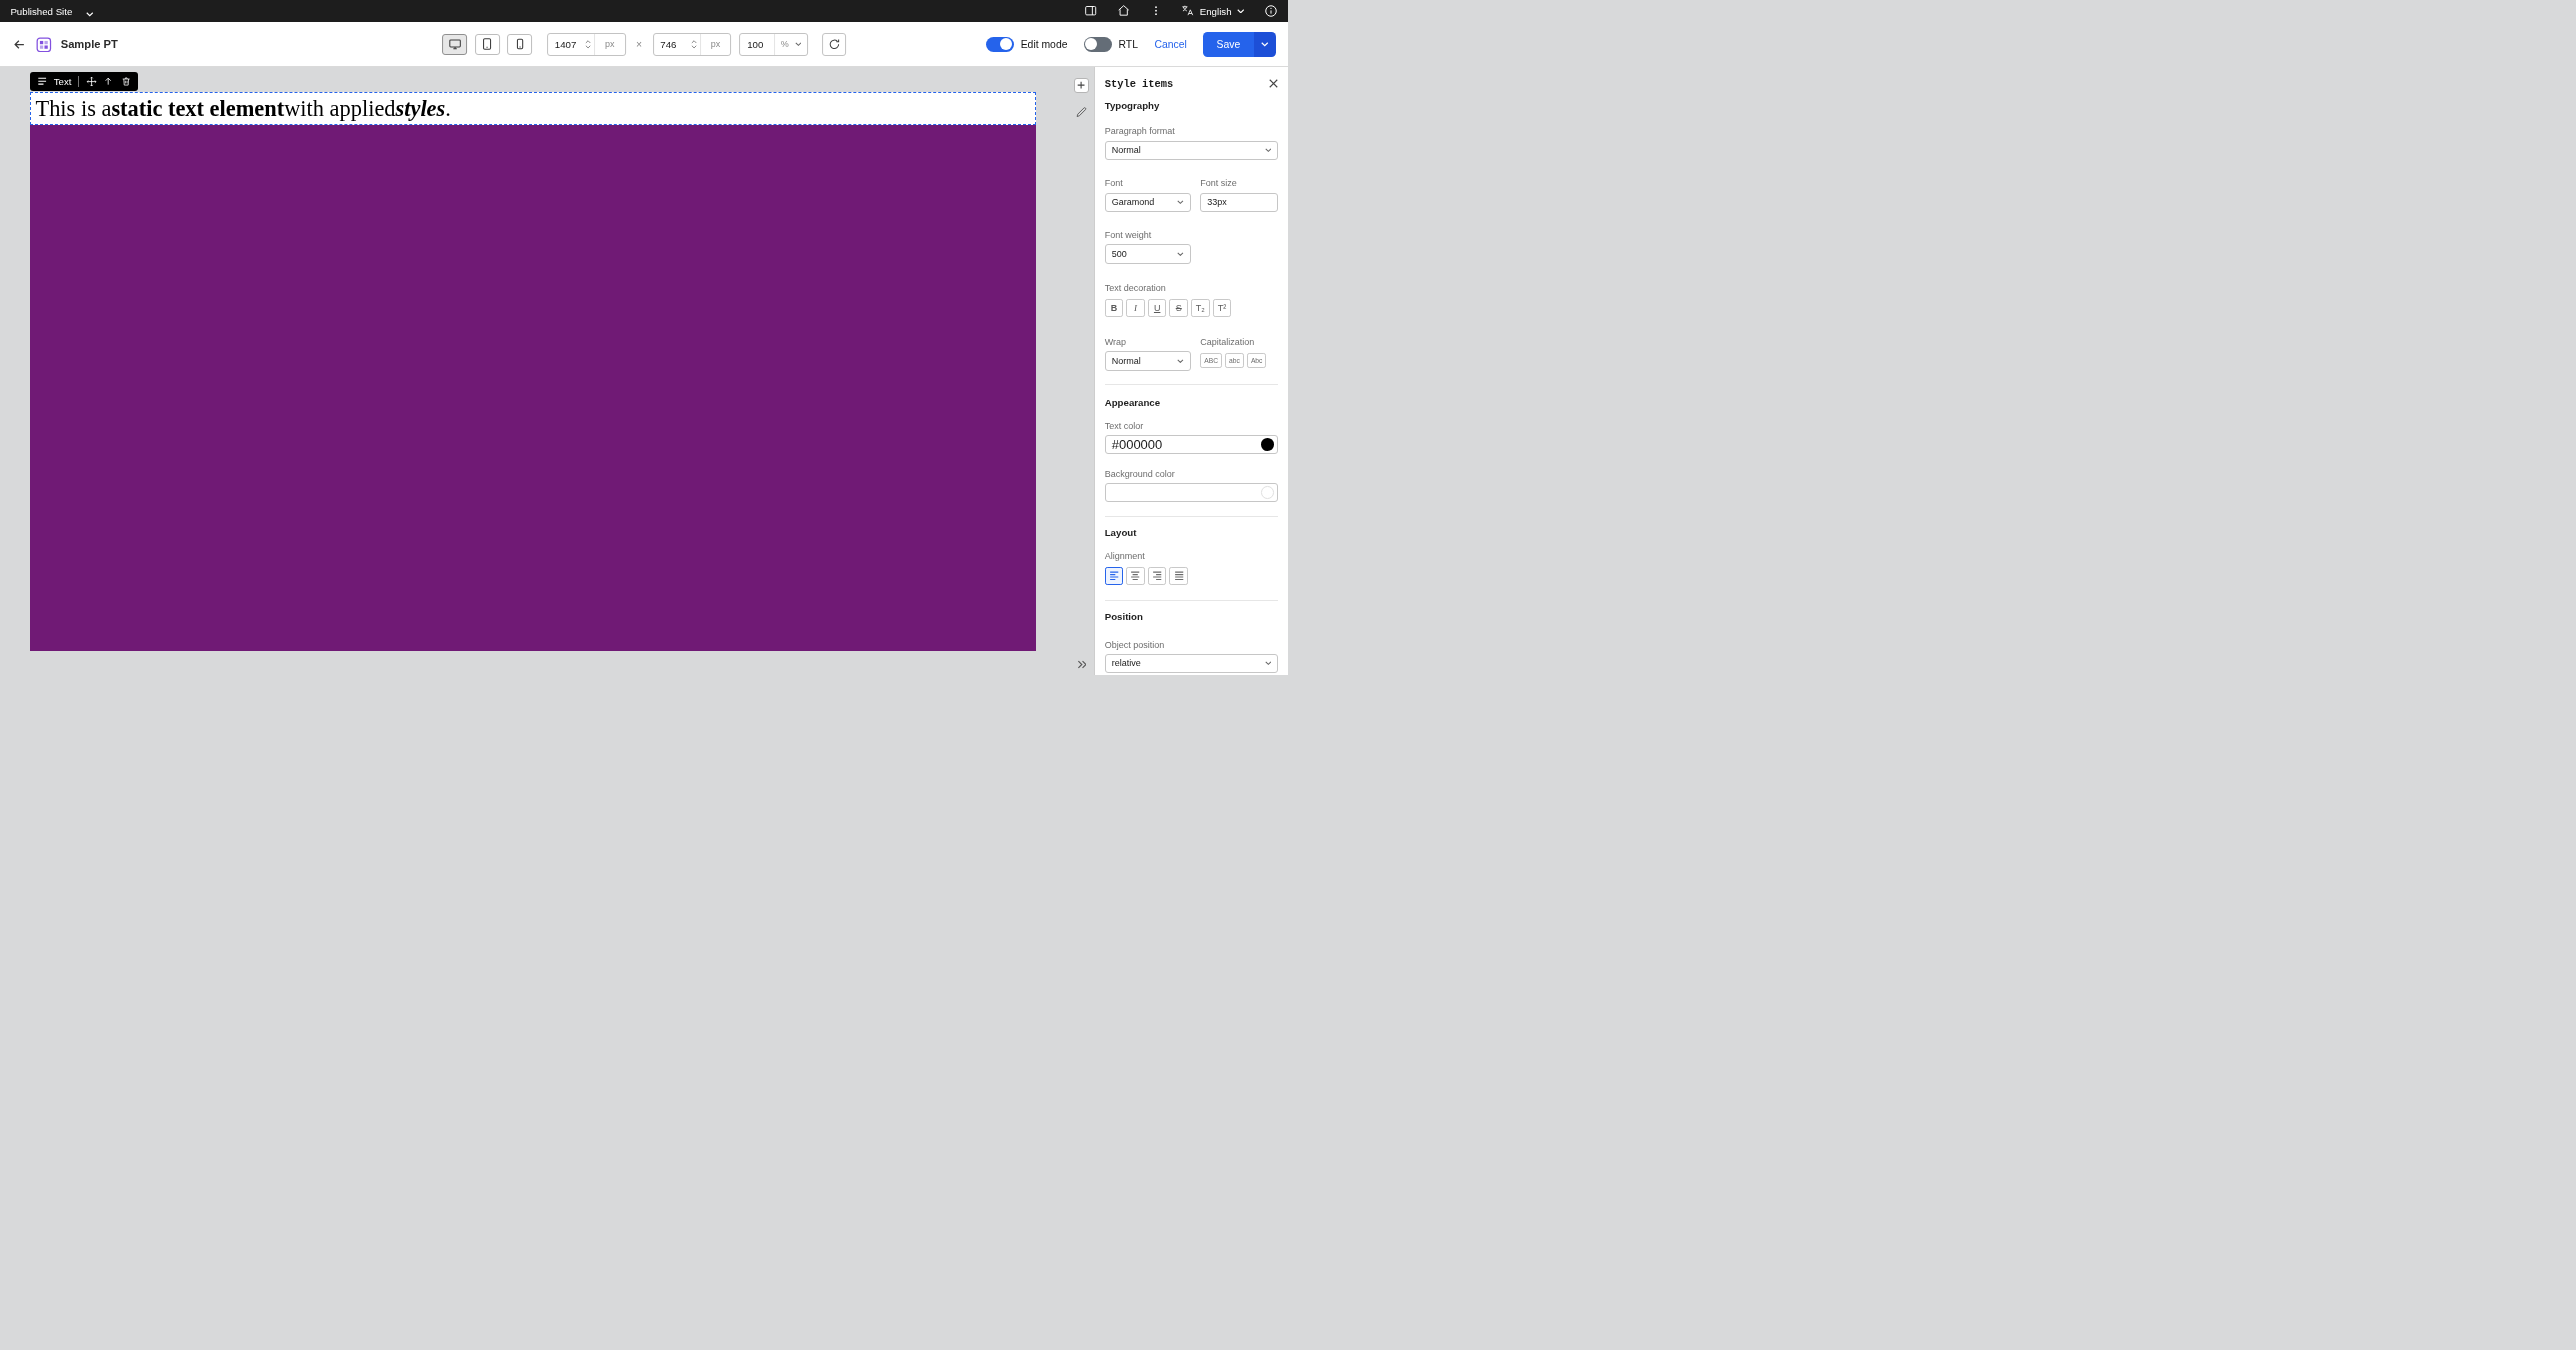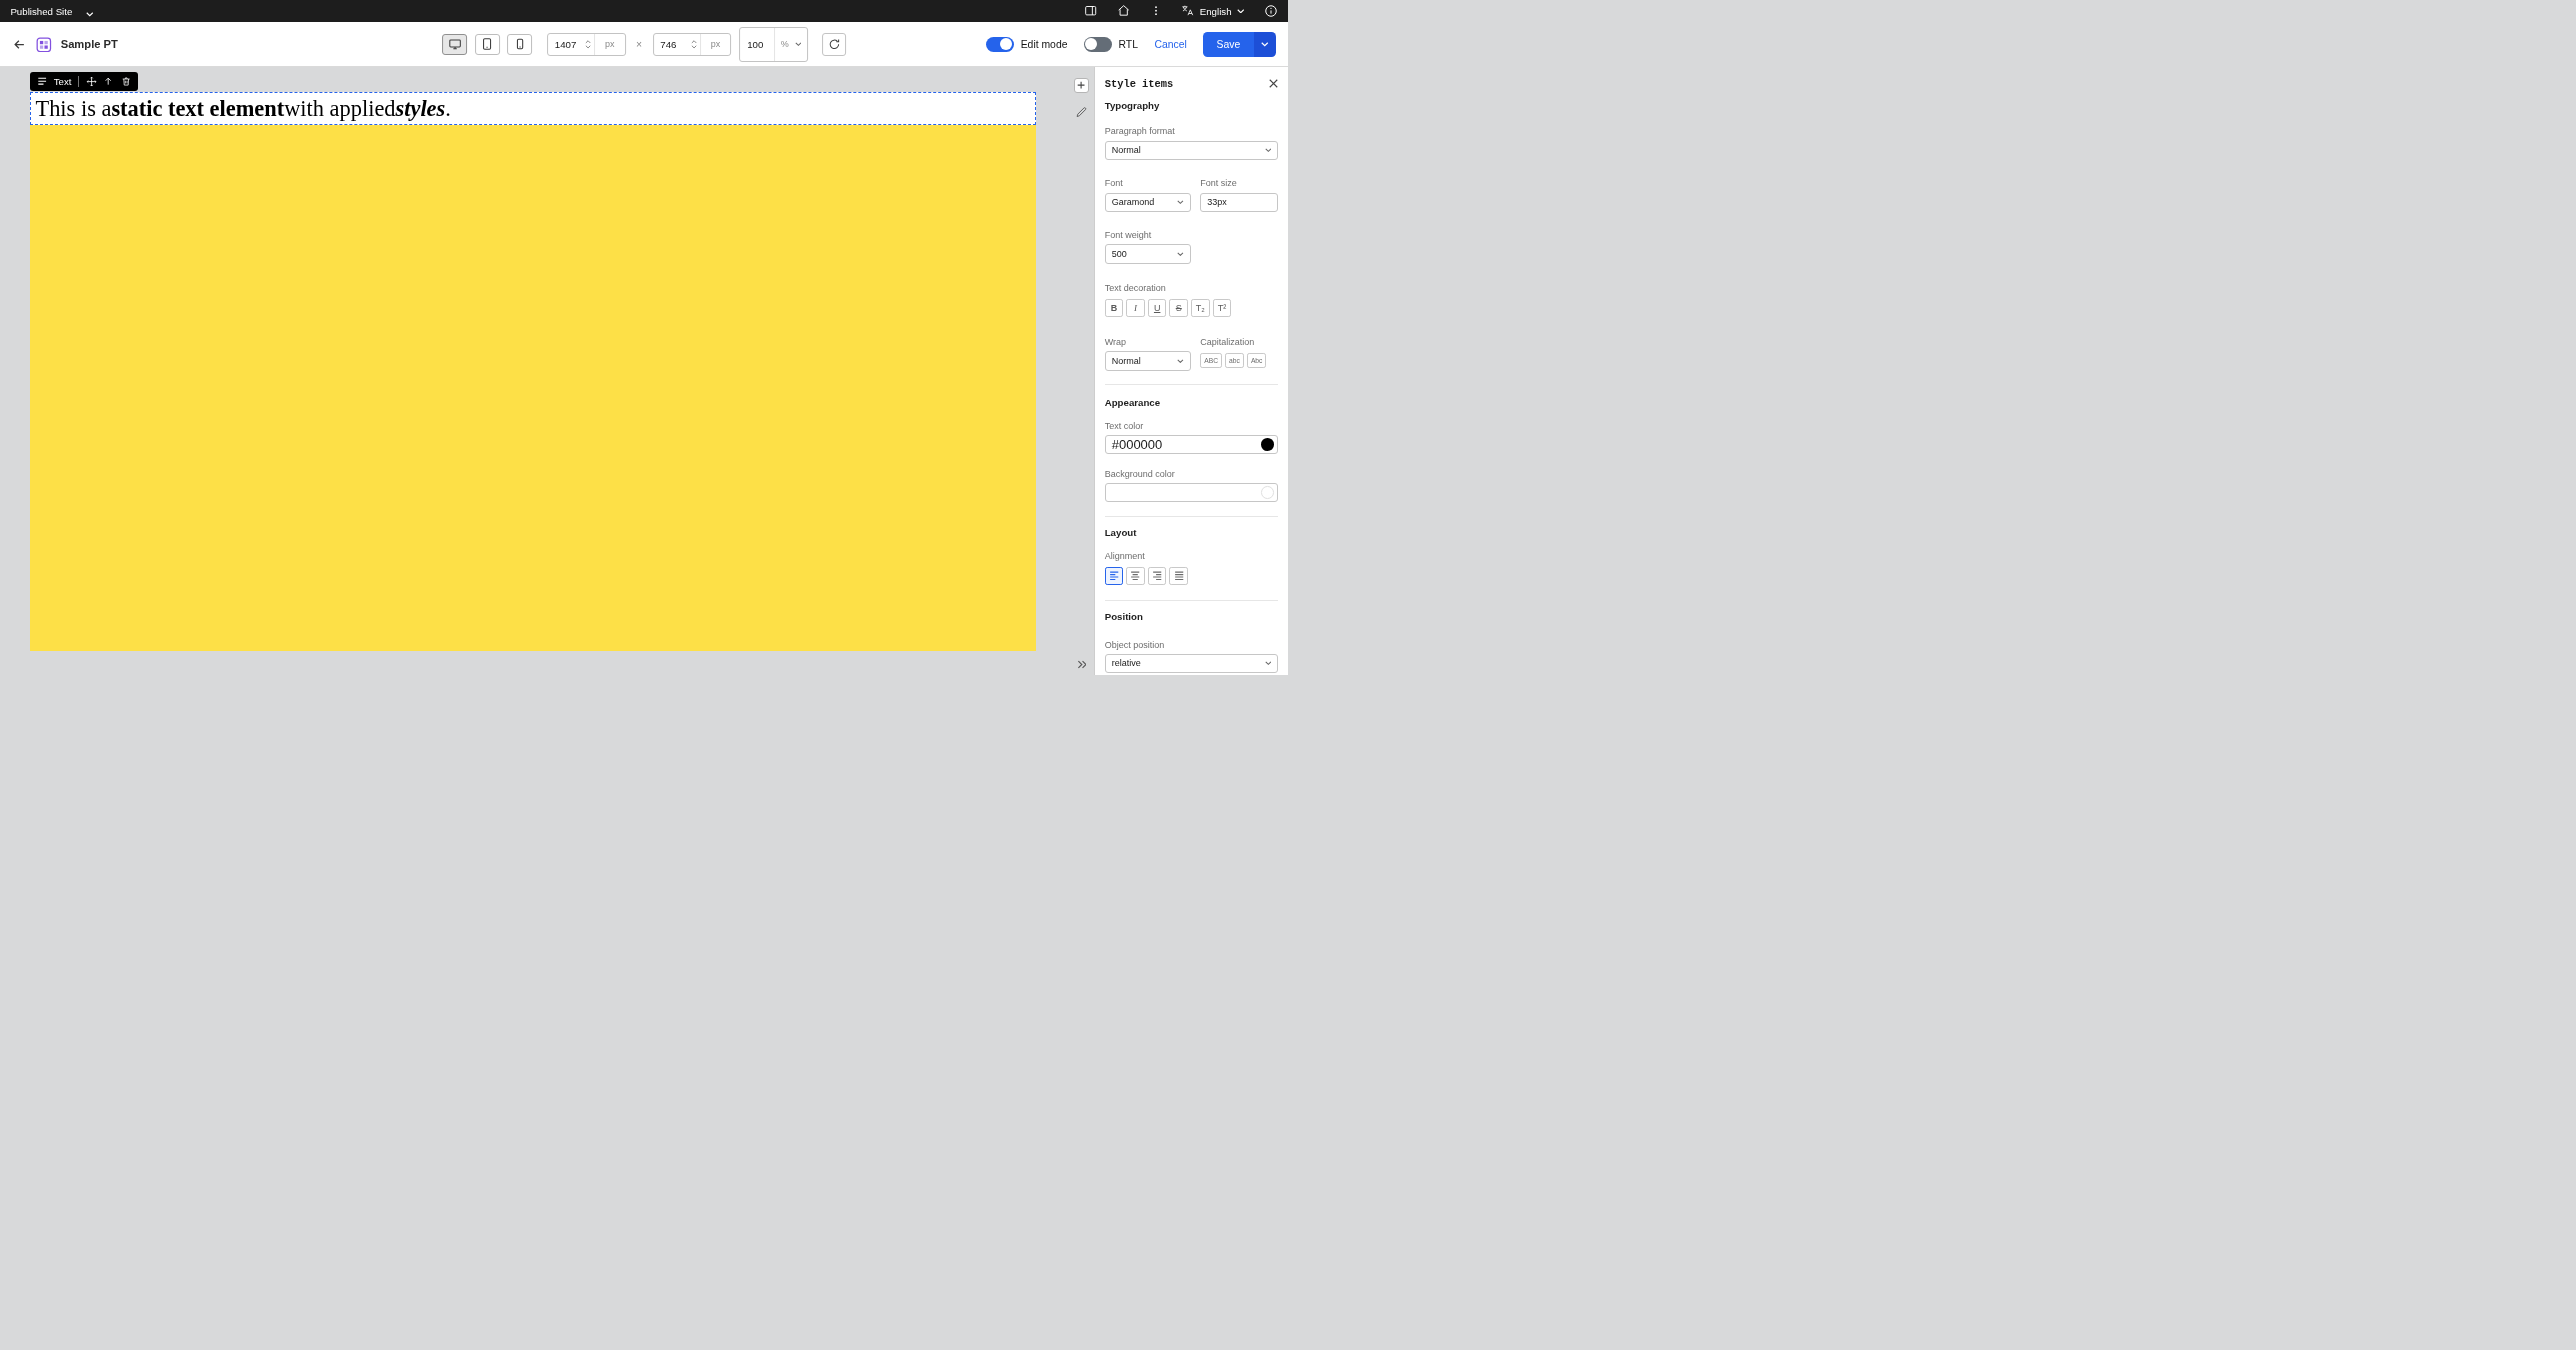--- a/index.html
+++ b/index.html
@@ -21,42 +21,42 @@
   .tb-left { display:flex; align-items:center; gap:9px; }
   .page-title { font-size:11.2px; font-weight:700; color:#2b2b2b; }
   .tb-center { position:absolute; left:50%; transform:translateX(-50%); display:flex; align-items:center; gap:7.5px; }
   .dev-btn { width:25px; height:21px; border:0.7px solid #bdbdbd; border-radius:3px; background:#fff; display:flex; align-items:center; justify-content:center; }
   .dev-btn.active { background:#e7e7e7; border-color:#8f8f8f; }
   .dim-group { height:22.4px; border:0.7px solid #c3c3c3; border-radius:3px; display:flex; align-items:center; background:#fff; margin-left:7.5px; }
   .dim-group input { width:34px; border:none; outline:none; font-size:9.7px; padding:0 0 0 6.7px; color:#1a1a1a; background:transparent; }
   .stepper { display:flex; flex-direction:column; justify-content:center; gap:1.5px; padding:0 3px; }
   .unit { font-size:9px; color:#8a8a8a; padding:0 10px; border-left:0.7px solid #e4e4e4; height:100%; display:flex; align-items:center; }
   .times-sep { color:#8a8a8a; font-size:10.4px; padding:0 3px; }
-  .zoom-group { height:35px; border:0.7px solid #c3c3c3; border-radius:3px; display:flex; align-items:center; background:#fff; }
+  .zoom-group { height:23px; border:0.7px solid #c3c3c3; border-radius:3px; display:flex; align-items:center; background:#fff; }
   .zoom-val { font-size:9.7px; padding:0 10.4px 0 7.5px; }
   .zoom-unit { font-size:9px; color:#8a8a8a; border-left:0.7px solid #e4e4e4; height:100%; display:flex; align-items:center; gap:6px; padding:0 6px; }
   .reset-btn { width:24px; height:22.4px; border:0.7px solid #c3c3c3; border-radius:3px; background:#fff; display:flex; align-items:center; justify-content:center; margin-left:6px; }
   .tb-right { margin-left:auto; display:flex; align-items:center; gap:16.4px; }
   .toggle-wrap { display:flex; align-items:center; gap:6.7px; font-size:10.4px; color:#151515; }
   .switch { width:28px; height:15px; border-radius:7.5px; position:relative; display:inline-block; }
   .switch .knob { width:12px; height:12px; border-radius:50%; background:#fff; position:absolute; top:1.5px; }
   .switch.on { background:#2563eb; } .switch.on .knob { right:1.5px; }
   .switch.off { background:#646d77; } .switch.off .knob { left:1.5px; }
   .cancel-link { color:#2563eb; font-size:10.4px; font-weight:500; }
   .save-split { display:flex; }
   .save-main { height:25px; padding:0 13.4px; background:#2563eb; color:#fff; font-size:10.4px; font-weight:500; border-radius:4.5px 0 0 4.5px; }
   .save-caret { width:22.4px; height:25px; background:#1d4fd7; border-radius:0 4.5px 4.5px 0; display:flex; align-items:center; justify-content:center; }
 
   
   .content { display:flex; height:608px; }
   .canvas-area { flex:1; position:relative; background:#d8d9da; overflow:hidden; }
   .element-chip { position:absolute; top:4.5px; left:30px; height:19.4px; background:#000000; border-radius:3px; color:#fff; display:flex; align-items:center; gap:6.7px; padding:0 6.7px; }
   .chip-label { font-size:9.7px; font-weight:500; }
   .chip-div { width:0.7px; height:10.4px; background:rgba(255,255,255,.45); }
-  .page { margin:25px 34px 0 30px; width:1006px; height:559px; background:#fde047; }
+  .page { margin:25px 34px 0 30px; width:1006px; height:559px; background:#701a75; }
   .text-element { border:1.5px dashed #2563eb; background:#fff; height:33px; display:flex; align-items:center; padding-left:4.5px; font-family:"Liberation Serif", serif; font-size:22.4px; color:#000; white-space:nowrap; }
   .text-element .b { font-weight:700; }
   .text-element .bi { font-weight:700; font-style:italic; }
 
   
   .side-strip { width:25px; background:#d8d9da; display:flex; flex-direction:column; align-items:center; padding:10.4px 0 6px; }
   .add-btn { width:15px; height:15px; background:#fff; border:0.7px solid #b5b5b5; border-radius:3px; display:flex; align-items:center; justify-content:center; }
   .strip-pencil { margin-top:13.4px; }
   .strip-spacer { flex:1; }
   .collapse-btn { color:#555; display:flex; }

